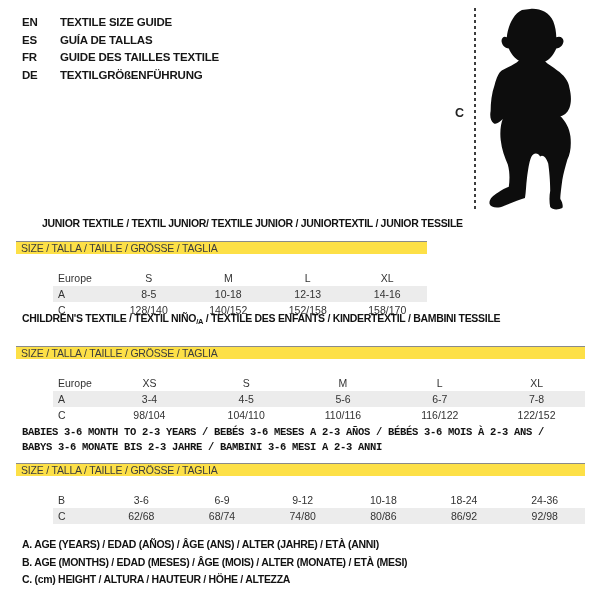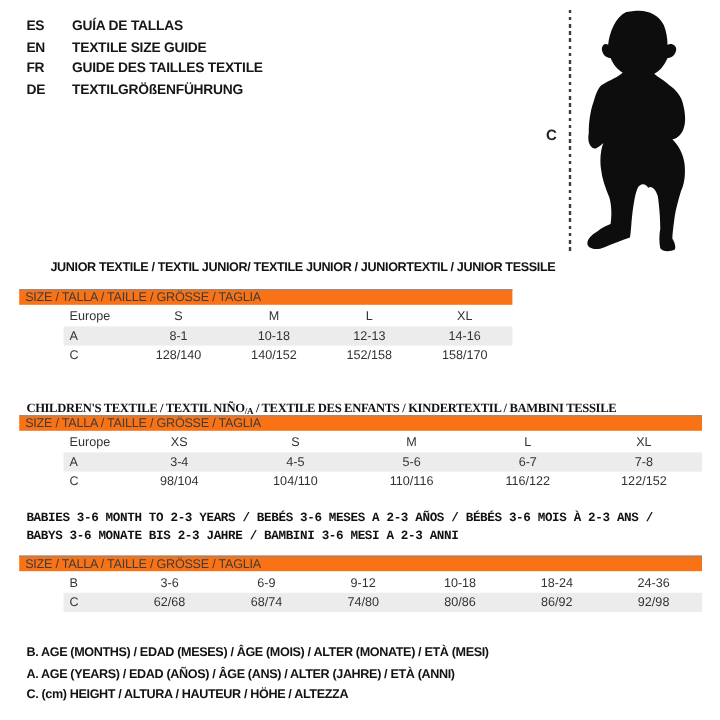--- a/index.html
+++ b/index.html
@@ -37,24 +37,24 @@
   .tbl-title {
     position:absolute; left:22px;
     font-weight:bold; font-size:10.5px; letter-spacing:-0.3px;
     color:#121212; white-space:nowrap; line-height:15px;
   }
   .sub-sm { font-size:7.5px; position:relative; top:2px; }
 
   .size-table { position:absolute; left:16px; }
   .size-table .band {
     height:13px; line-height:13px;
-    background:#f97316; color:#3c3c3c;
+    background:#fde047; color:#3c3c3c;
     font-size:10.5px; letter-spacing:-0.2px;
     padding-left:5px; border-top:1px solid #8a8a8a;
-    margin-bottom:2px; white-space:nowrap;
+    margin-bottom:16px; white-space:nowrap;
   }
   .trow { display:flex; height:16px; line-height:16px; font-size:10.5px; color:#333;margin-left:37px; }
   .trow.alt { background:#ececec; }
   .trow .lbl { padding-left:5px; }
   .t1 .lbl { width:56px; }
   .t2 .lbl, .t3 .lbl { width:48px; }
   .trow .cell { flex:1; text-align:center; }
   .t1 { width:411px; top:241px; }
   .t2 { width:569px; top:346px; }
   .t3 { width:569px; top:463px; }
@@ -64,24 +64,24 @@
     position:absolute; left:22px; top:536px;
     font-weight:bold; font-size:10.5px; line-height:17.5px;
     letter-spacing:-0.3px; color:#121212;
   }
 </style>
 </head>
 <body>
 
 <div class="lang-block">
   <div class="lang-row">
+    <span class="lang-code">EN</span><span>TEXTILE SIZE GUIDE</span>
+  </div>
+  <div class="lang-row">
     <span class="lang-code">ES</span><span>GUÍA DE TALLAS</span>
-  </div>
-  <div class="lang-row">
-    <span class="lang-code">EN</span><span>TEXTILE SIZE GUIDE</span>
   </div>
   <div class="lang-row">
     <span class="lang-code">FR</span><span>GUIDE DES TAILLES TEXTILE</span>
   </div>
   <div class="lang-row">
     <span class="lang-code">DE</span><span>TEXTILGRÖßENFÜHRUNG</span>
   </div>
 </div>
 
 <div class="measure-line"></div>
@@ -136,35 +136,35 @@
   <div class="band">SIZE / TALLA / TAILLE / GRÖSSE / TAGLIA</div>
   <div class="trow">
     <span class="lbl">Europe</span>
     <span class="cell">S</span>
     <span class="cell">M</span>
     <span class="cell">L</span>
     <span class="cell">XL</span>
   </div>
   <div class="trow alt">
     <span class="lbl">A</span>
-    <span class="cell">8-1</span>
+    <span class="cell">8-5</span>
     <span class="cell">10-18</span>
     <span class="cell">12-13</span>
     <span class="cell">14-16</span>
   </div>
   <div class="trow">
     <span class="lbl">C</span>
     <span class="cell">128/140</span>
     <span class="cell">140/152</span>
     <span class="cell">152/158</span>
     <span class="cell">158/170</span>
   </div>
 </div>
 
-<div class="tbl-title" style="top:333px;font-family:Liberation Serif, serif;">
+<div class="tbl-title" style="top:311px;">
   <span>CHILDREN'S TEXTILE / TEXTIL NIÑO</span><span class="sub-sm">/A</span><span> / TEXTILE DES ENFANTS / KINDERTEXTIL / BAMBINI TESSILE</span>
 </div>
 <div class="size-table t2">
   <div class="band">SIZE / TALLA / TAILLE / GRÖSSE / TAGLIA</div>
   <div class="trow">
     <span class="lbl">Europe</span>
     <span class="cell">XS</span>
     <span class="cell">S</span>
     <span class="cell">M</span>
     <span class="cell">L</span>
@@ -208,16 +208,16 @@
     <span class="cell">62/68</span>
     <span class="cell">68/74</span>
     <span class="cell">74/80</span>
     <span class="cell">80/86</span>
     <span class="cell">86/92</span>
     <span class="cell">92/98</span>
   </div>
 </div>
 
 <div class="footnotes">
+  <div>A. AGE (YEARS) / EDAD (AÑOS) / ÂGE (ANS) / ALTER (JAHRE) / ETÀ (ANNI)</div>
   <div>B. AGE (MONTHS) / EDAD (MESES) / ÂGE (MOIS) / ALTER (MONATE) / ETÀ (MESI)</div>
-  <div>A. AGE (YEARS) / EDAD (AÑOS) / ÂGE (ANS) / ALTER (JAHRE) / ETÀ (ANNI)</div>
   <div>C. (cm) HEIGHT / ALTURA / HAUTEUR / HÖHE / ALTEZZA</div>
 </div>
 
 </body></html>

